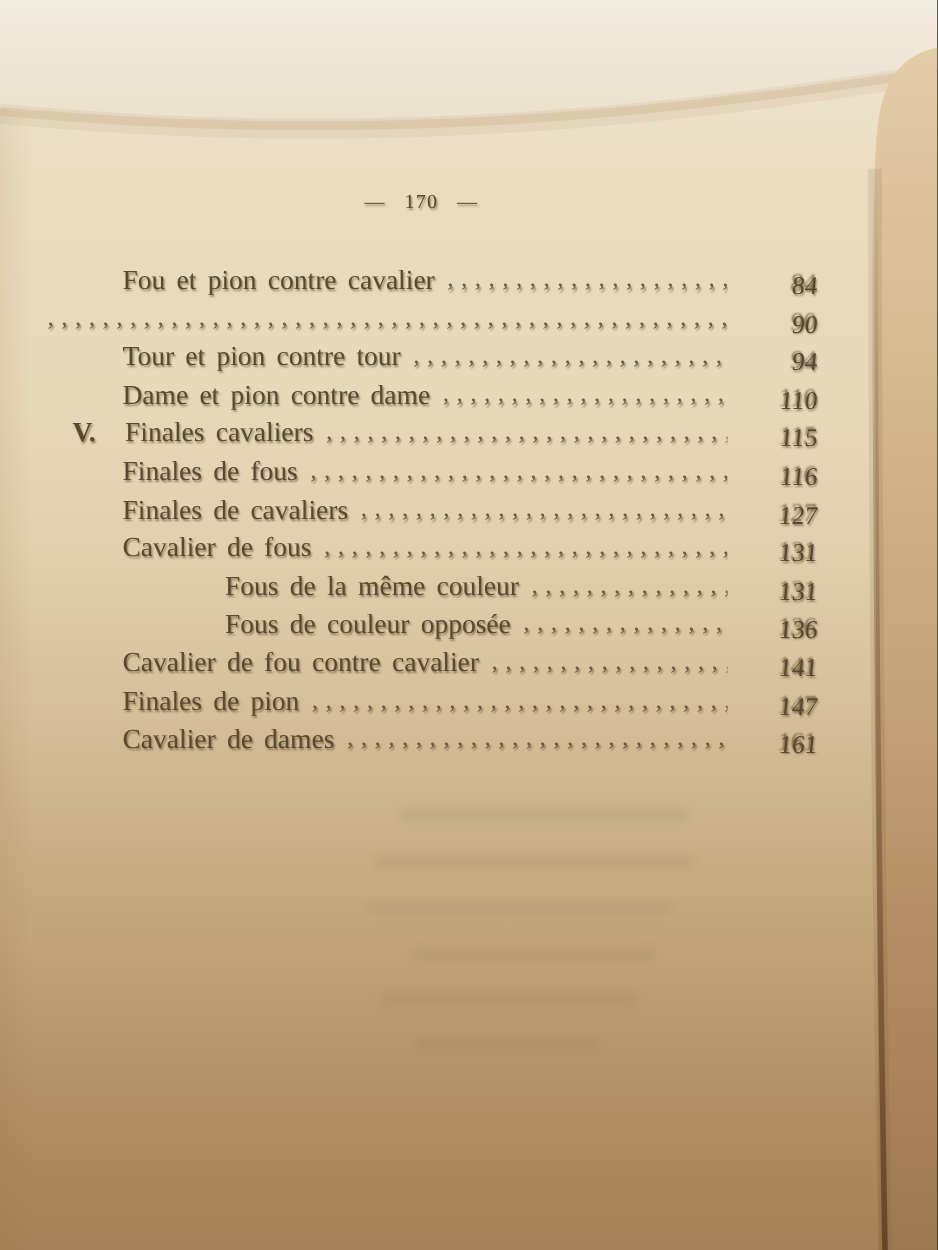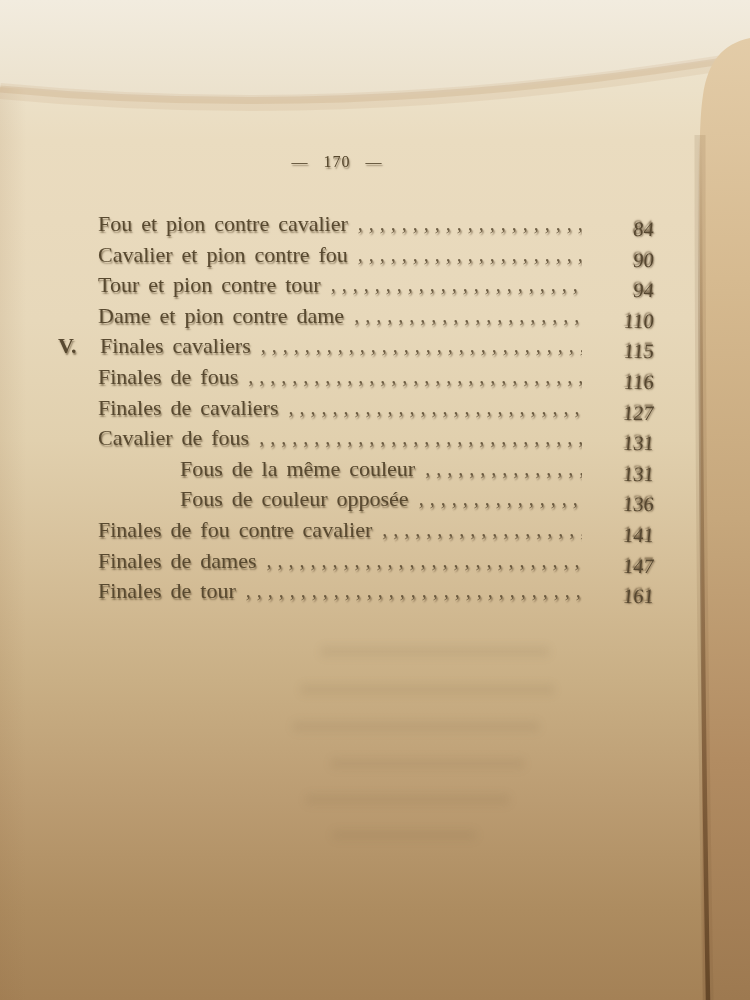--- a/index.html
+++ b/index.html
@@ -162,21 +162,20 @@
     <div class="toc" id="toc">
   <div class="toc-row">
 
     <span class="toc-label indent-1">Fou et pion contre cavalier</span>
     <span class="toc-leader">,,,,,,,,,,,,,,,,,,,,,,,,,,,,,,,,,,,,,,,,,,,,,,,,,,</span>
     <span class="toc-page">84</span>
   </div>
 
   <div class="toc-row">
 
-    <span class="toc-label indent-1">Cavalier et pion contre fou</span>
     <span class="toc-leader">,,,,,,,,,,,,,,,,,,,,,,,,,,,,,,,,,,,,,,,,,,,,,,,,,,</span>
     <span class="toc-page">90</span>
   </div>
 
   <div class="toc-row">
 
     <span class="toc-label indent-1">Tour et pion contre tour</span>
     <span class="toc-leader">,,,,,,,,,,,,,,,,,,,,,,,,,,,,,,,,,,,,,,,,,,,,,,,,,,</span>
     <span class="toc-page">94</span>
   </div>
@@ -225,34 +224,34 @@
 
   <div class="toc-row">
 
     <span class="toc-label indent-2">Fous de couleur opposée</span>
     <span class="toc-leader">,,,,,,,,,,,,,,,,,,,,,,,,,,,,,,,,,,,,,,,,,,,,,,,,,,</span>
     <span class="toc-page">136</span>
   </div>
 
   <div class="toc-row">
 
-    <span class="toc-label indent-1">Finales de fou contre cavalier</span>
+    <span class="toc-label indent-1">Cavalier de fou contre cavalier</span>
     <span class="toc-leader">,,,,,,,,,,,,,,,,,,,,,,,,,,,,,,,,,,,,,,,,,,,,,,,,,,</span>
     <span class="toc-page">141</span>
   </div>
 
   <div class="toc-row">
 
-    <span class="toc-label indent-1">Finales de dames</span>
+    <span class="toc-label indent-1">Finales de pion</span>
     <span class="toc-leader">,,,,,,,,,,,,,,,,,,,,,,,,,,,,,,,,,,,,,,,,,,,,,,,,,,</span>
     <span class="toc-page">147</span>
   </div>
 
   <div class="toc-row">
 
-    <span class="toc-label indent-1">Finales de tour</span>
+    <span class="toc-label indent-1">Cavalier de dames</span>
     <span class="toc-leader">,,,,,,,,,,,,,,,,,,,,,,,,,,,,,,,,,,,,,,,,,,,,,,,,,,</span>
     <span class="toc-page">161</span>
   </div>
 </div>
   </div>
 
 </div>
 
 </body></html>

